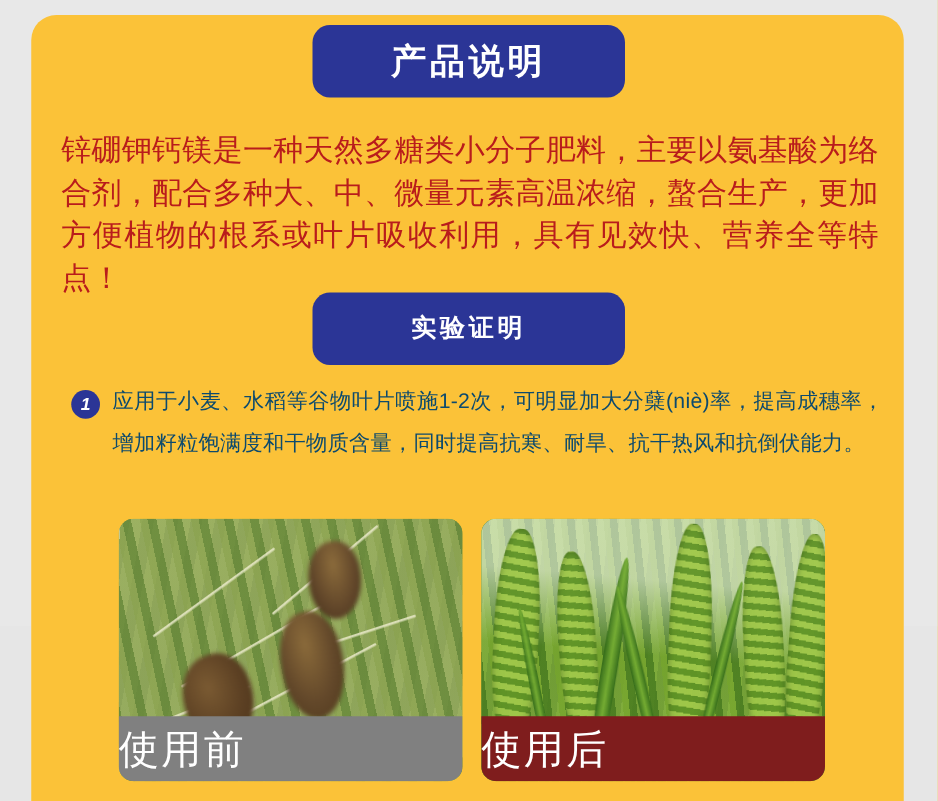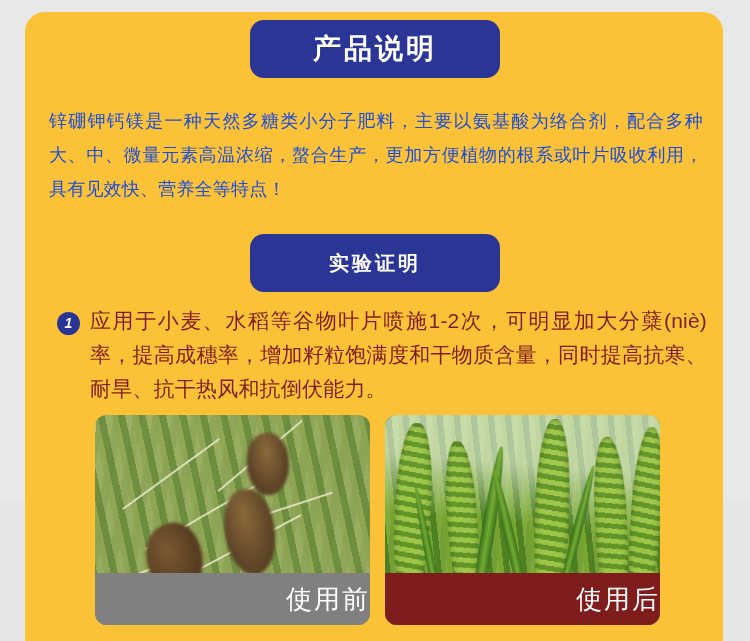--- a/index.html
+++ b/index.html
@@ -60,23 +60,23 @@
     line-height: 58px;
     font-size: 20px;
   }
 
   
   .intro-paragraph {
     position: absolute;
     left: 24px;
     top: 92px;
     width: 654px;
-    font-size: 18px;
+    font-size: 24px;
     line-height: 34px;
-    color: #1d4ed8;
+    color: #b91c1c;
     text-align: justify;
     letter-spacing: 0.2px;
   }
 
   
   .bullet-row {
     position: absolute;
     left: 32px;
     top: 292px;
     width: 650px;
@@ -93,23 +93,23 @@
     font-size: 14px;
     font-weight: bold;
     font-style: italic;
     line-height: 23px;
     text-align: center;
     margin-top: 8px;
     margin-right: 10px;
   }
   .bullet-text {
     flex: 1 1 auto;
-    font-size: 21px;
+    font-size: 17px;
     line-height: 34px;
-    color: #7f1d1d;
+    color: #0c4a6e;
     text-align: justify;
     letter-spacing: 0.2px;
   }
 
   
   .photo-area {
     position: absolute;
     left: 70px;
     top: 403px;
     width: 566px;
@@ -205,22 +205,22 @@
   .l4 { left: 40px;  top: 70px;  width: 8px;  height: 140px; transform: rotate(-11deg); }
 
   
   .caption-bar {
     position: absolute;
     left: 0;
     right: 0;
     bottom: 0;
     height: 52px;
     line-height: 52px;
-    text-align: right;
-    font-size: 26px;
+    text-align: left;
+    font-size: 32px;
     color: #ffffff;
     letter-spacing: 2px;
     margin-top: 24px;
   }
   .caption-before { background: #808080; }
   .caption-after  { background: #7f1d1d; }
 </style>
 </head>
 <body>
 

